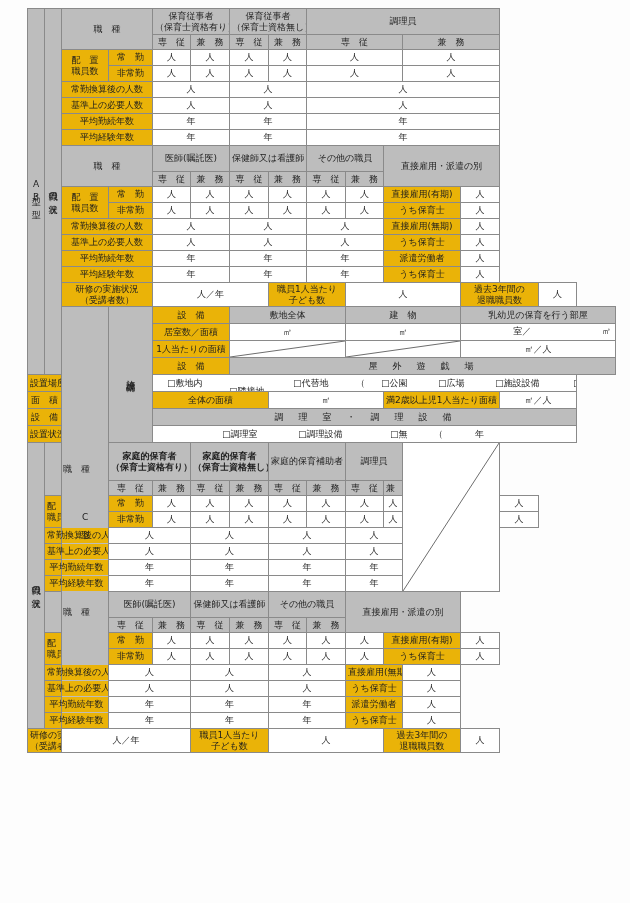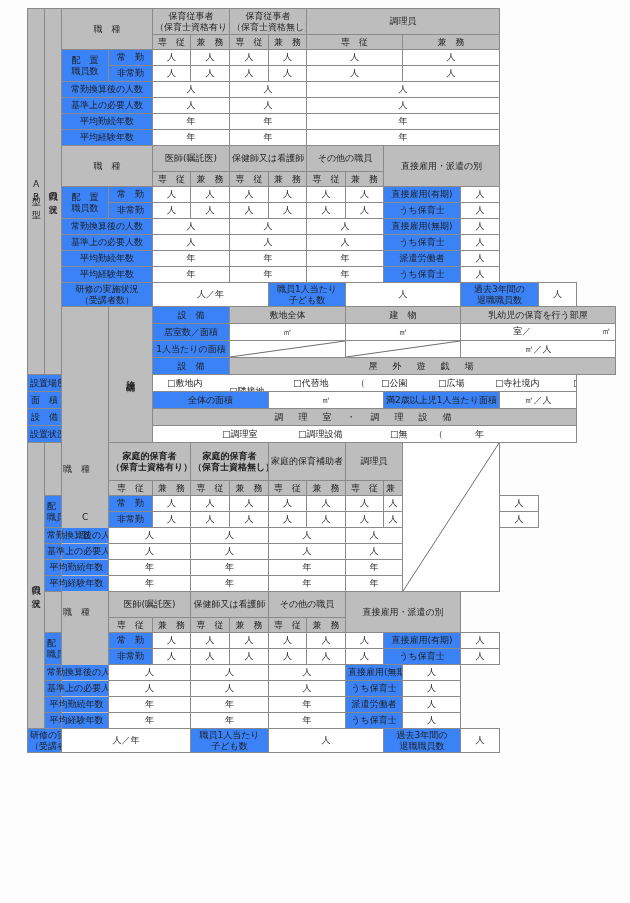--- a/index.html
+++ b/index.html
@@ -21,21 +21,21 @@
     line-height:1.15;
     color:#1d1d1d;
     padding:0 2px;
     text-align:center;
     vertical-align:middle;
     overflow:hidden;
     white-space:nowrap;
   }
   
   .hd   {background:#bdbdbd;}   
-  .sub  {background:#3b82f6;}   
+  .sub  {background:#eab308;}   
   .val  {background:#ffffff;}
   .blank{background:#ffffff;}
 
   .right{text-align:right;padding-right:4px;}
   .left {text-align:left;padding-left:5px;}
   .indent{text-align:left;padding-left:12px;}
   .wrap{white-space:normal;line-height:1.2;}
 
   
   .vert{
@@ -297,21 +297,21 @@
     </tr>
     <tr style="height:17px">
       <td class="sub" colspan="2">設置場所</td>
       <td class="val" colspan="11" style="position:relative">
         <span style="position:absolute;left:14px;top:3px">□敷地内</span>
         <span style="position:absolute;left:76px;top:11px">□隣接地</span>
         <span style="position:absolute;left:140px;top:3px">□代替地</span>
         <span style="position:absolute;left:203px;top:3px">（</span>
         <span style="position:absolute;left:228px;top:3px">□公園</span>
         <span style="position:absolute;left:285px;top:3px">□広場</span>
-        <span style="position:absolute;left:342px;top:3px">□寺社境内</span>
+        <span style="position:absolute;left:342px;top:3px">□施設設備</span>
         <span style="position:absolute;left:420px;top:3px">□その他</span>
 
       </td>
     </tr>
     <tr style="height:17px">
       <td class="sub" colspan="2">面　積</td>
       <td class="sub" colspan="3">全体の面積</td>
       <td class="val right" colspan="3">㎡</td>
       <td class="sub" colspan="3">満2歳以上児1人当たり面積</td>
       <td class="val right" colspan="2">㎡／人</td>

